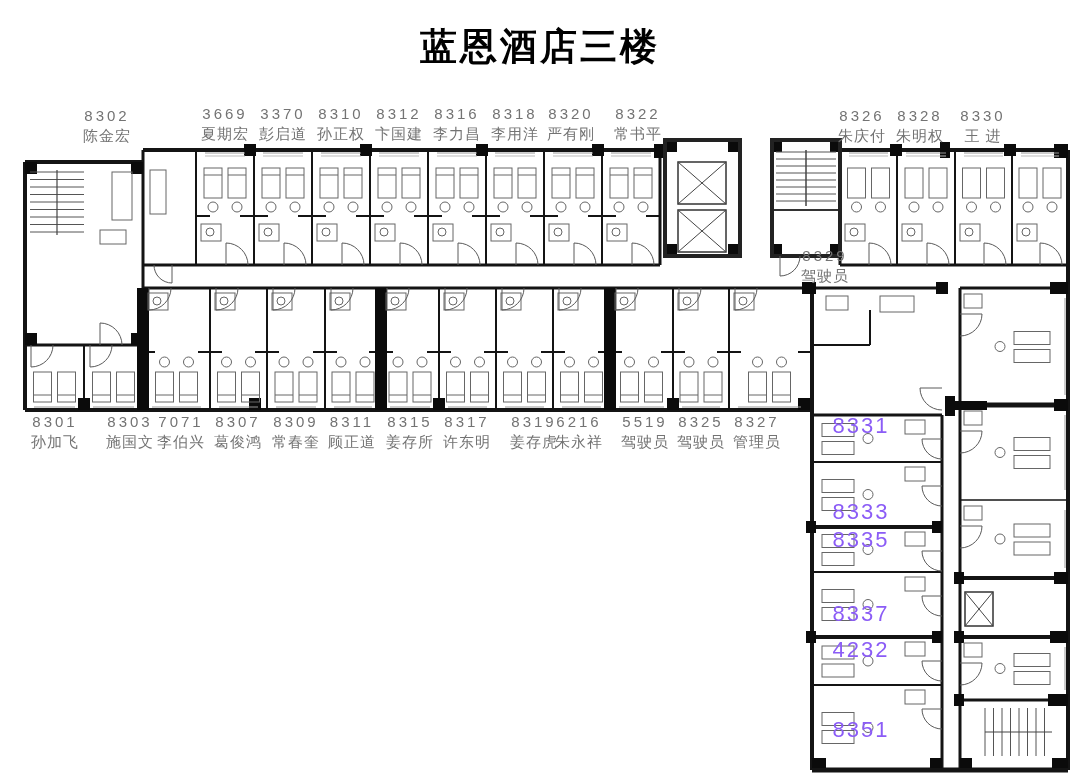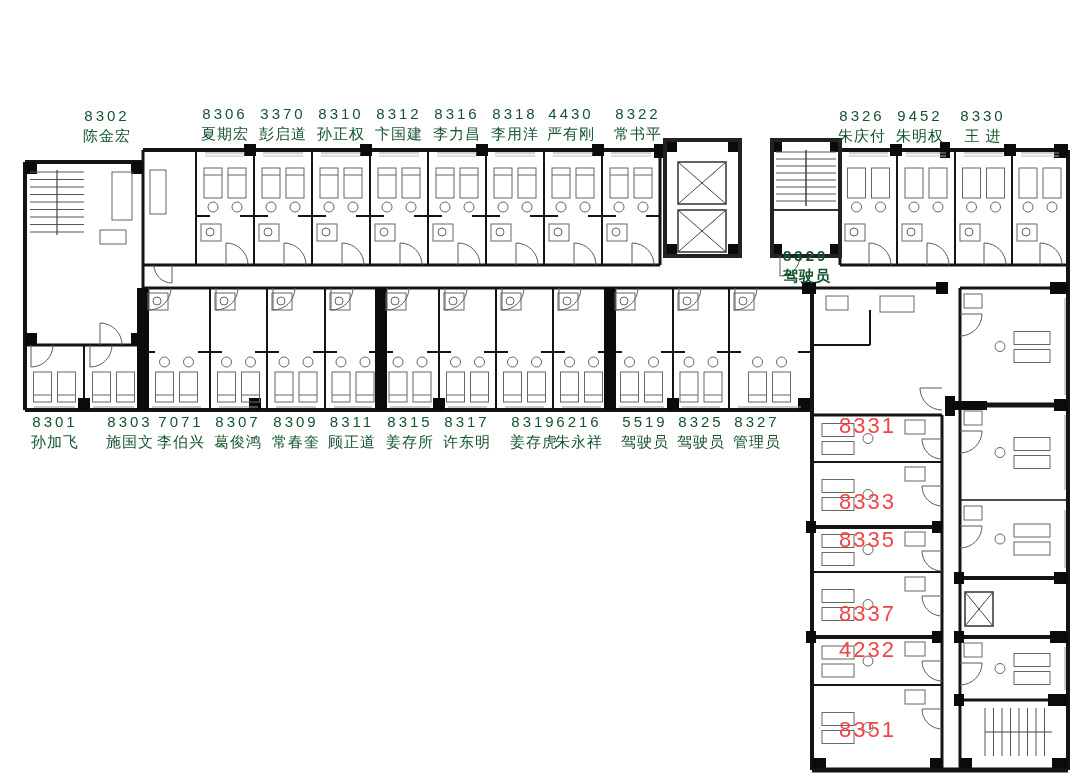--- a/index.html
+++ b/index.html
@@ -5,27 +5,27 @@
   html,body{margin:0;padding:0;background:#ffffff;}
   .canvas{
     position:relative;width:1080px;height:778px;background:#ffffff;overflow:hidden;
     font-family:"Liberation Sans","DejaVu Sans",sans-serif;
   }
   .title{
     position:absolute;top:22px;left:0;width:100%;text-align:center;
     font-size:37px;font-weight:800;color:#000;letter-spacing:3px;
   }
   .lbl{
-    position:absolute;width:76px;text-align:center;color:#14532d;
+    position:absolute;width:76px;text-align:center;color:#737373;
     font-size:15px;line-height:20px;white-space:nowrap;
   }
   .lbl .num{display:block;letter-spacing:3px;}
   .lbl .nm{display:block;letter-spacing:1px;}
-  .lbl.leftal{text-align:left;width:84px;font-weight:bold;}
-  .lbl.big{width:70px;text-align:right;font-size:22px;line-height:24px;color:#ef4444;}
+  .lbl.leftal{text-align:center;width:84px;}
+  .lbl.big{width:70px;text-align:center;font-size:22px;line-height:24px;color:#8b5cf6;}
   .lbl.big .num{letter-spacing:2px;}
   svg{position:absolute;left:0;top:0;}
 </style>
 </head>
 <body>
 
 <div class="canvas">
 
   <svg id="plan" width="1080" height="778" viewBox="0 0 1080 778">
     <g id="gWalls">
@@ -528,27 +528,28 @@
         <line x1="30" y1="194.5" x2="84" y2="194.5" stroke="#555" stroke-width="1"></line>
         <line x1="30" y1="202" x2="84" y2="202" stroke="#555" stroke-width="1"></line>
         <line x1="30" y1="209.5" x2="84" y2="209.5" stroke="#555" stroke-width="1"></line>
         <line x1="30" y1="217" x2="84" y2="217" stroke="#555" stroke-width="1"></line>
         <line x1="30" y1="224.5" x2="84" y2="224.5" stroke="#555" stroke-width="1"></line>
         <line x1="30" y1="232" x2="84" y2="232" stroke="#555" stroke-width="1"></line>
         <line x1="57" y1="170" x2="57" y2="235" stroke="#444" stroke-width="1.2"></line>
       </g>
   </svg>
 
+  <div class="title">蓝恩酒店三楼</div>
 
   <div class="lbl" style="left:69px;top:106px">
       <span class="num">8302</span>
       <span class="nm">陈金宏</span>
     </div>
   <div class="lbl" style="left:187px;top:104px">
-      <span class="num">8306</span>
+      <span class="num">3669</span>
       <span class="nm">夏期宏</span>
     </div>
   <div class="lbl" style="left:245px;top:104px">
       <span class="num">3370</span>
       <span class="nm">彭启道</span>
     </div>
   <div class="lbl" style="left:303px;top:104px">
       <span class="num">8310</span>
       <span class="nm">孙正权</span>
     </div>
@@ -558,33 +559,33 @@
     </div>
   <div class="lbl" style="left:419px;top:104px">
       <span class="num">8316</span>
       <span class="nm">李力昌</span>
     </div>
   <div class="lbl" style="left:477px;top:104px">
       <span class="num">8318</span>
       <span class="nm">李用洋</span>
     </div>
   <div class="lbl" style="left:533px;top:104px">
-      <span class="num">4430</span>
+      <span class="num">8320</span>
       <span class="nm">严有刚</span>
     </div>
   <div class="lbl" style="left:600px;top:104px">
       <span class="num">8322</span>
       <span class="nm">常书平</span>
     </div>
   <div class="lbl" style="left:824px;top:106px">
       <span class="num">8326</span>
       <span class="nm">朱庆付</span>
     </div>
   <div class="lbl" style="left:882px;top:106px">
-      <span class="num">9452</span>
+      <span class="num">8328</span>
       <span class="nm">朱明权</span>
     </div>
   <div class="lbl" style="left:945px;top:106px">
       <span class="num">8330</span>
       <span class="nm">王 进</span>
     </div>
   <div class="lbl leftal" style="left:783px;top:246px">
       <span class="num">8329</span>
       <span class="nm">驾驶员</span>
     </div>
@@ -638,21 +639,21 @@
       <span class="nm">驾驶员</span>
     </div>
   <div class="lbl" style="left:719px;top:412px">
       <span class="num">8327</span>
       <span class="nm">管理员</span>
     </div>
 
   <div class="lbl big" style="left:826px;top:414px">
       <span class="num">8331</span>
     </div>
-  <div class="lbl big" style="left:826px;top:490px">
+  <div class="lbl big" style="left:826px;top:500px">
       <span class="num">8333</span>
     </div>
   <div class="lbl big" style="left:826px;top:528px">
       <span class="num">8335</span>
     </div>
   <div class="lbl big" style="left:826px;top:602px">
       <span class="num">8337</span>
     </div>
   <div class="lbl big" style="left:826px;top:638px">
       <span class="num">4232</span>

